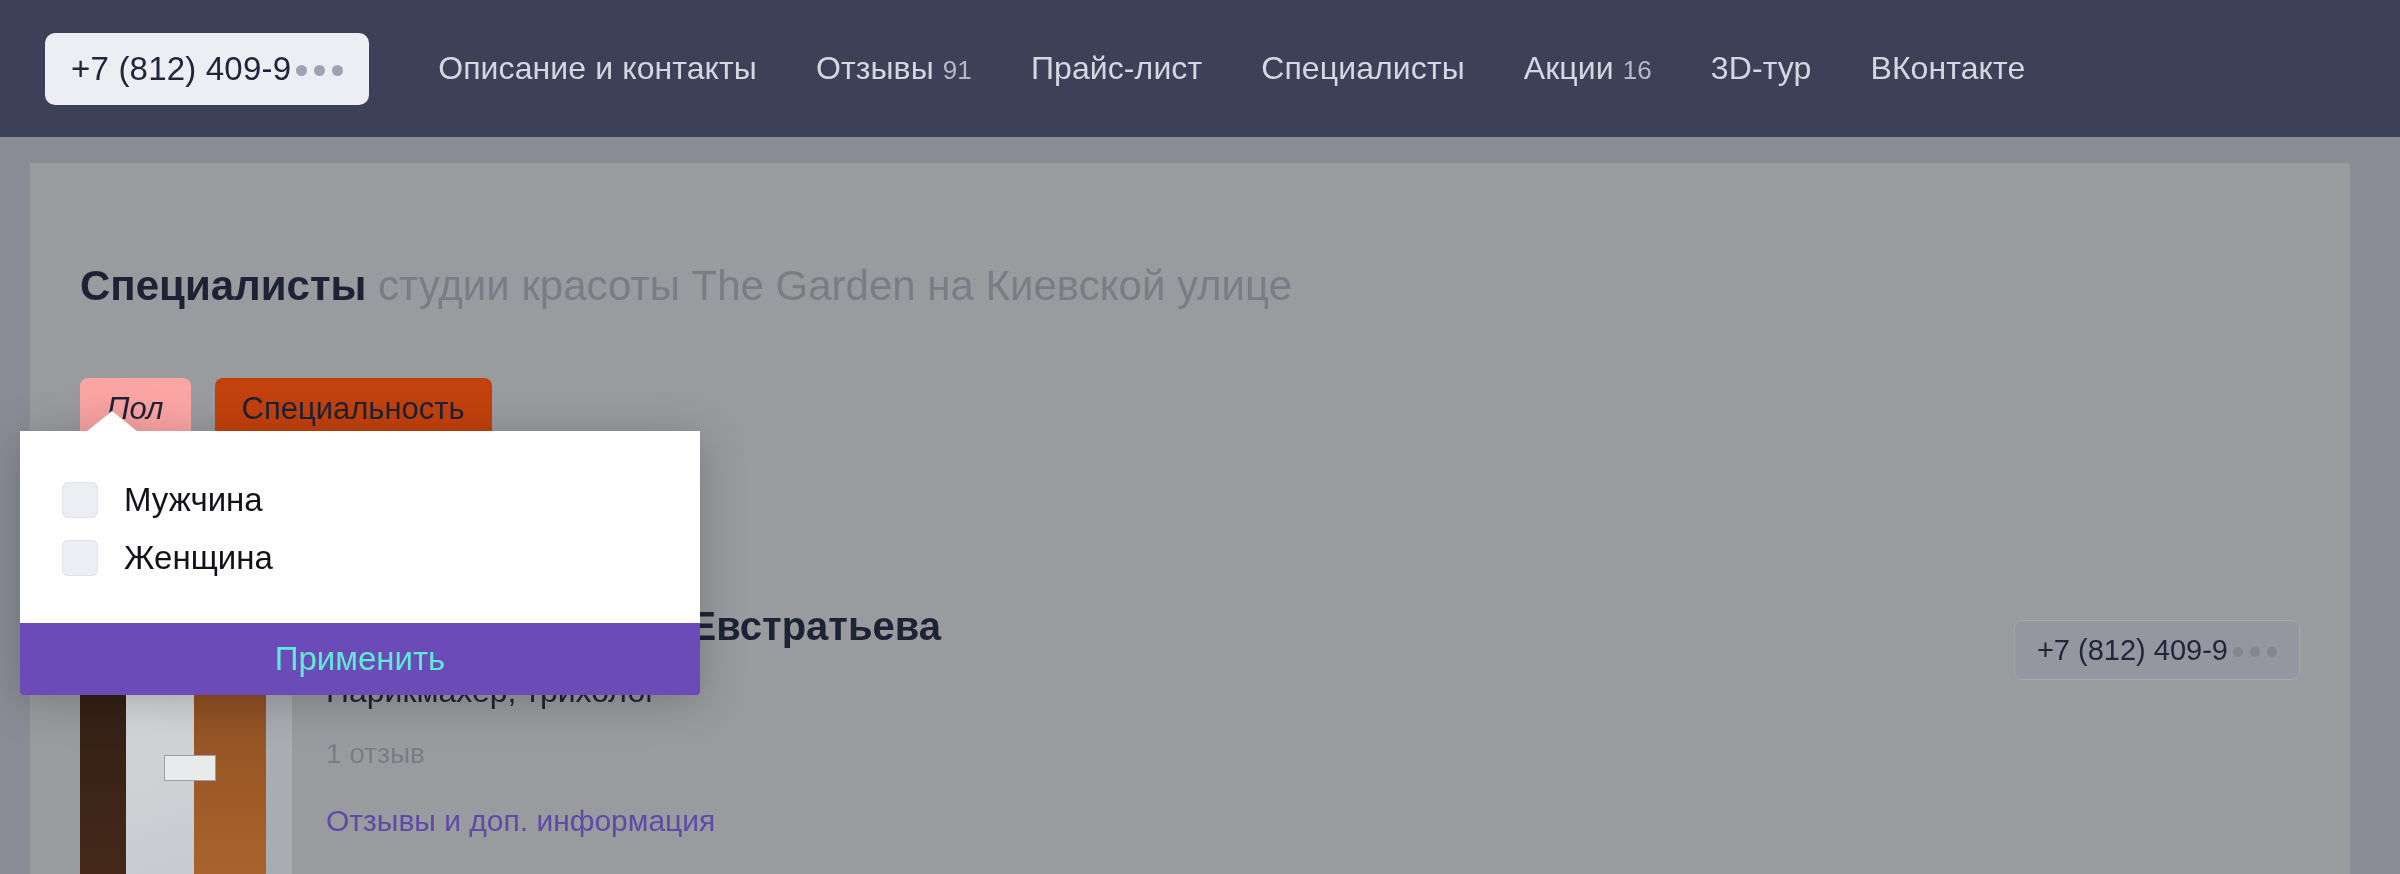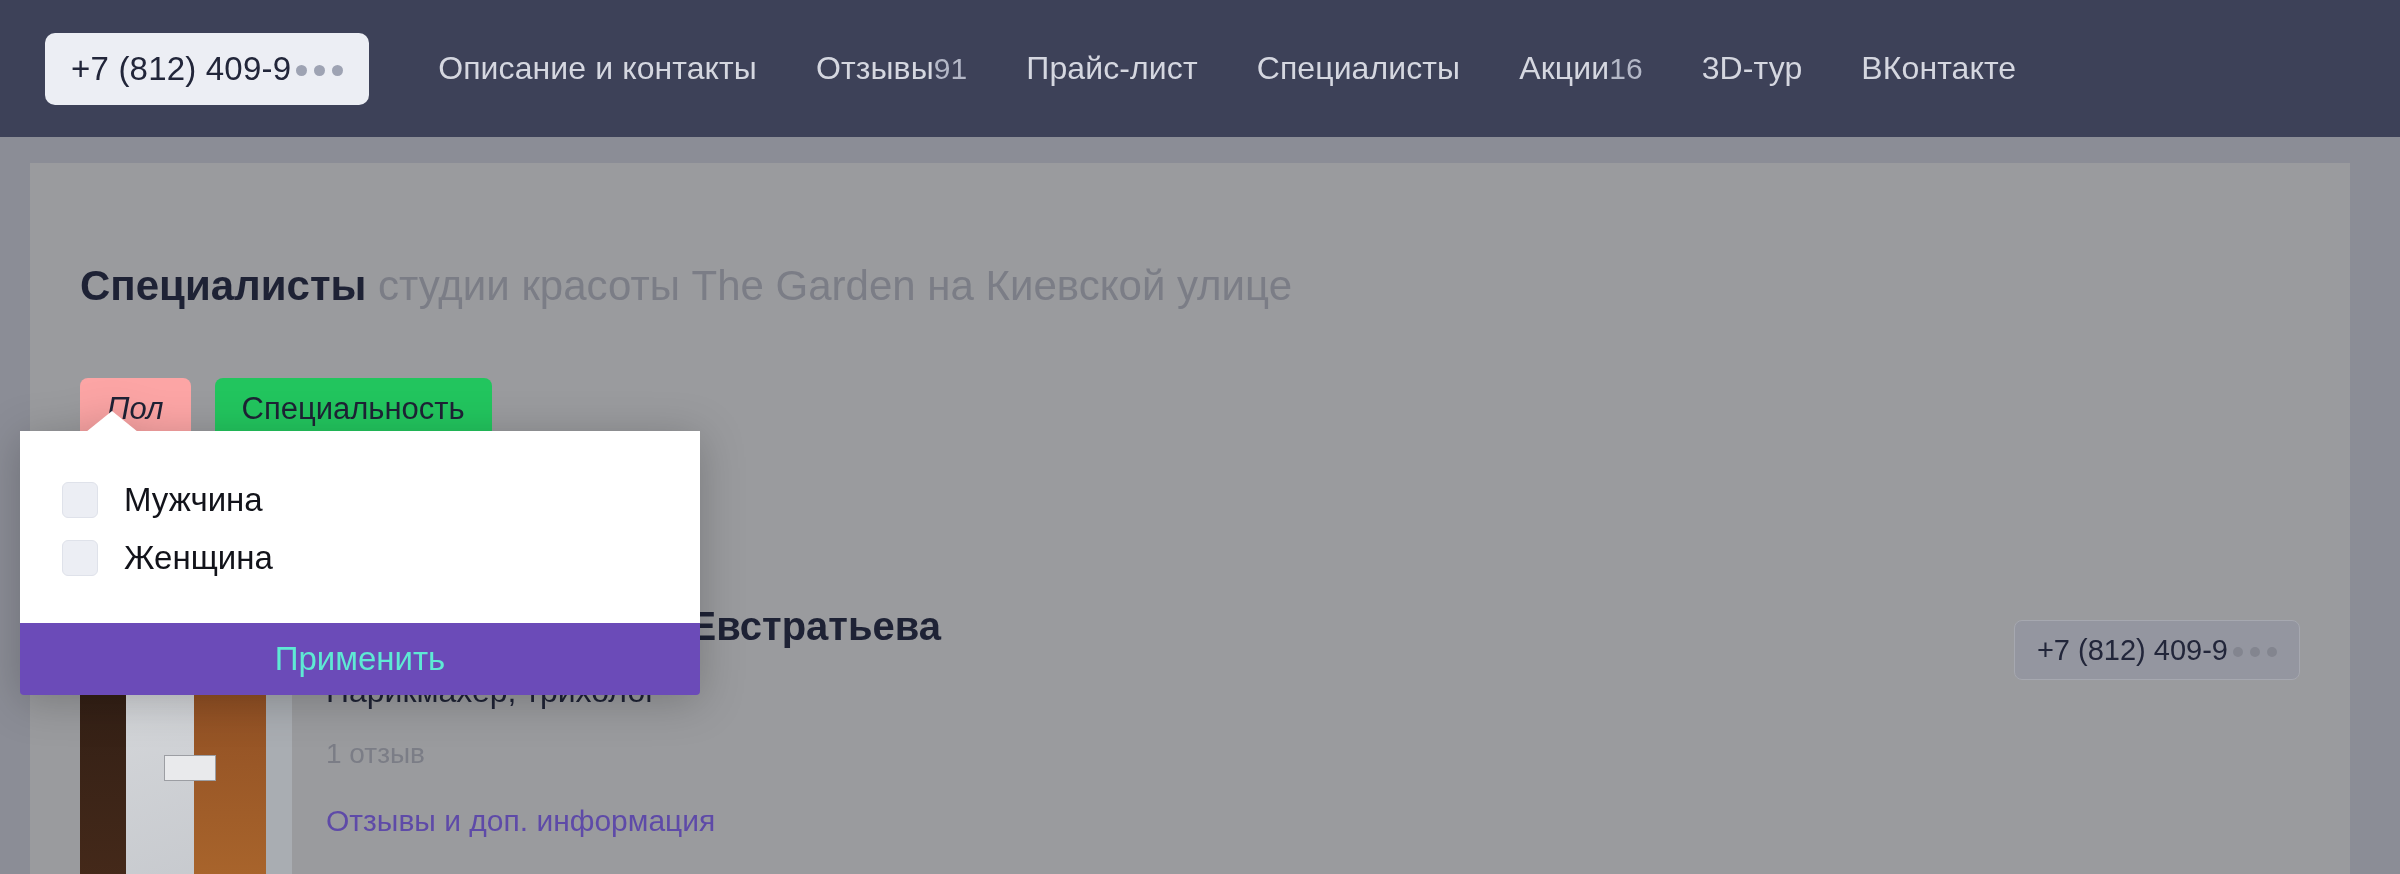--- a/index.html
+++ b/index.html
@@ -67,22 +67,23 @@
   }
   .nav-item {
     font-size: 32px;
     color: #d5d7e0;
     padding: 0 22px;
     cursor: pointer;
     white-space: nowrap;
     letter-spacing: 0.1px;
   }
   .nav-item .count {
-    font-size: 30px;
+    font-size: 26px;
     color: #b4b8c7;
+    margin-left: 9px;
     vertical-align: baseline;
   }
 
   
   .page {
     position: absolute;
     left: 0; top: 137px;
     width: 2400px;
     height: 737px;
     background: #8b8d96;
@@ -117,21 +118,21 @@
   
   .filters {
     position: absolute;
     left: 50px;
     top: 215px;
     display: flex;
     gap: 24px;
   }
   .chip {
     height: 62px;
-    background: #22c55e;
+    background: #c2410c;
     border-radius: 8px;
     display: flex;
     align-items: center;
     padding: 0 27px;
     font-size: 31px;
     color: #1e2235;
     cursor: pointer;
     white-space: nowrap;
   }
   .chip.active { background: #fca5a5; font-style: italic; }

